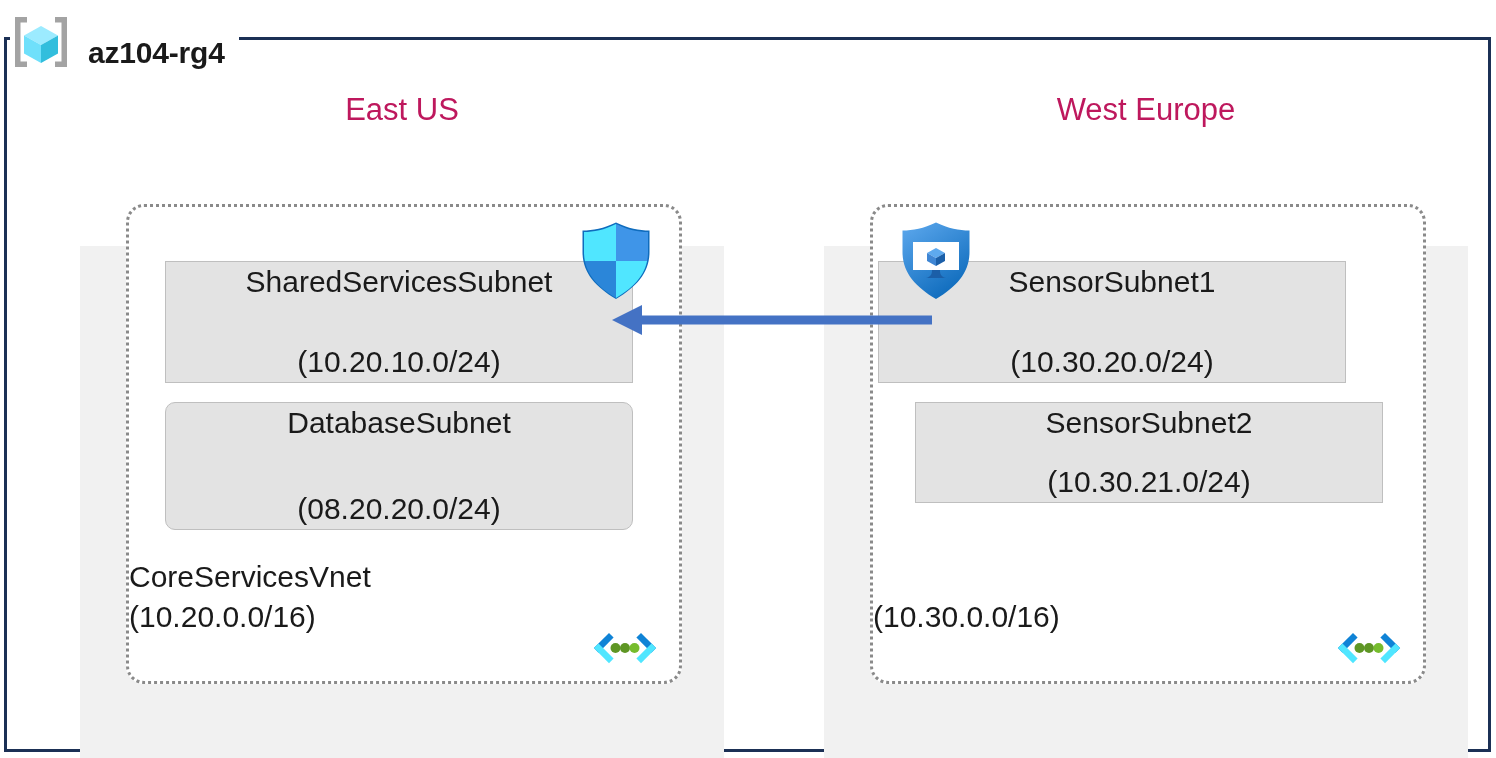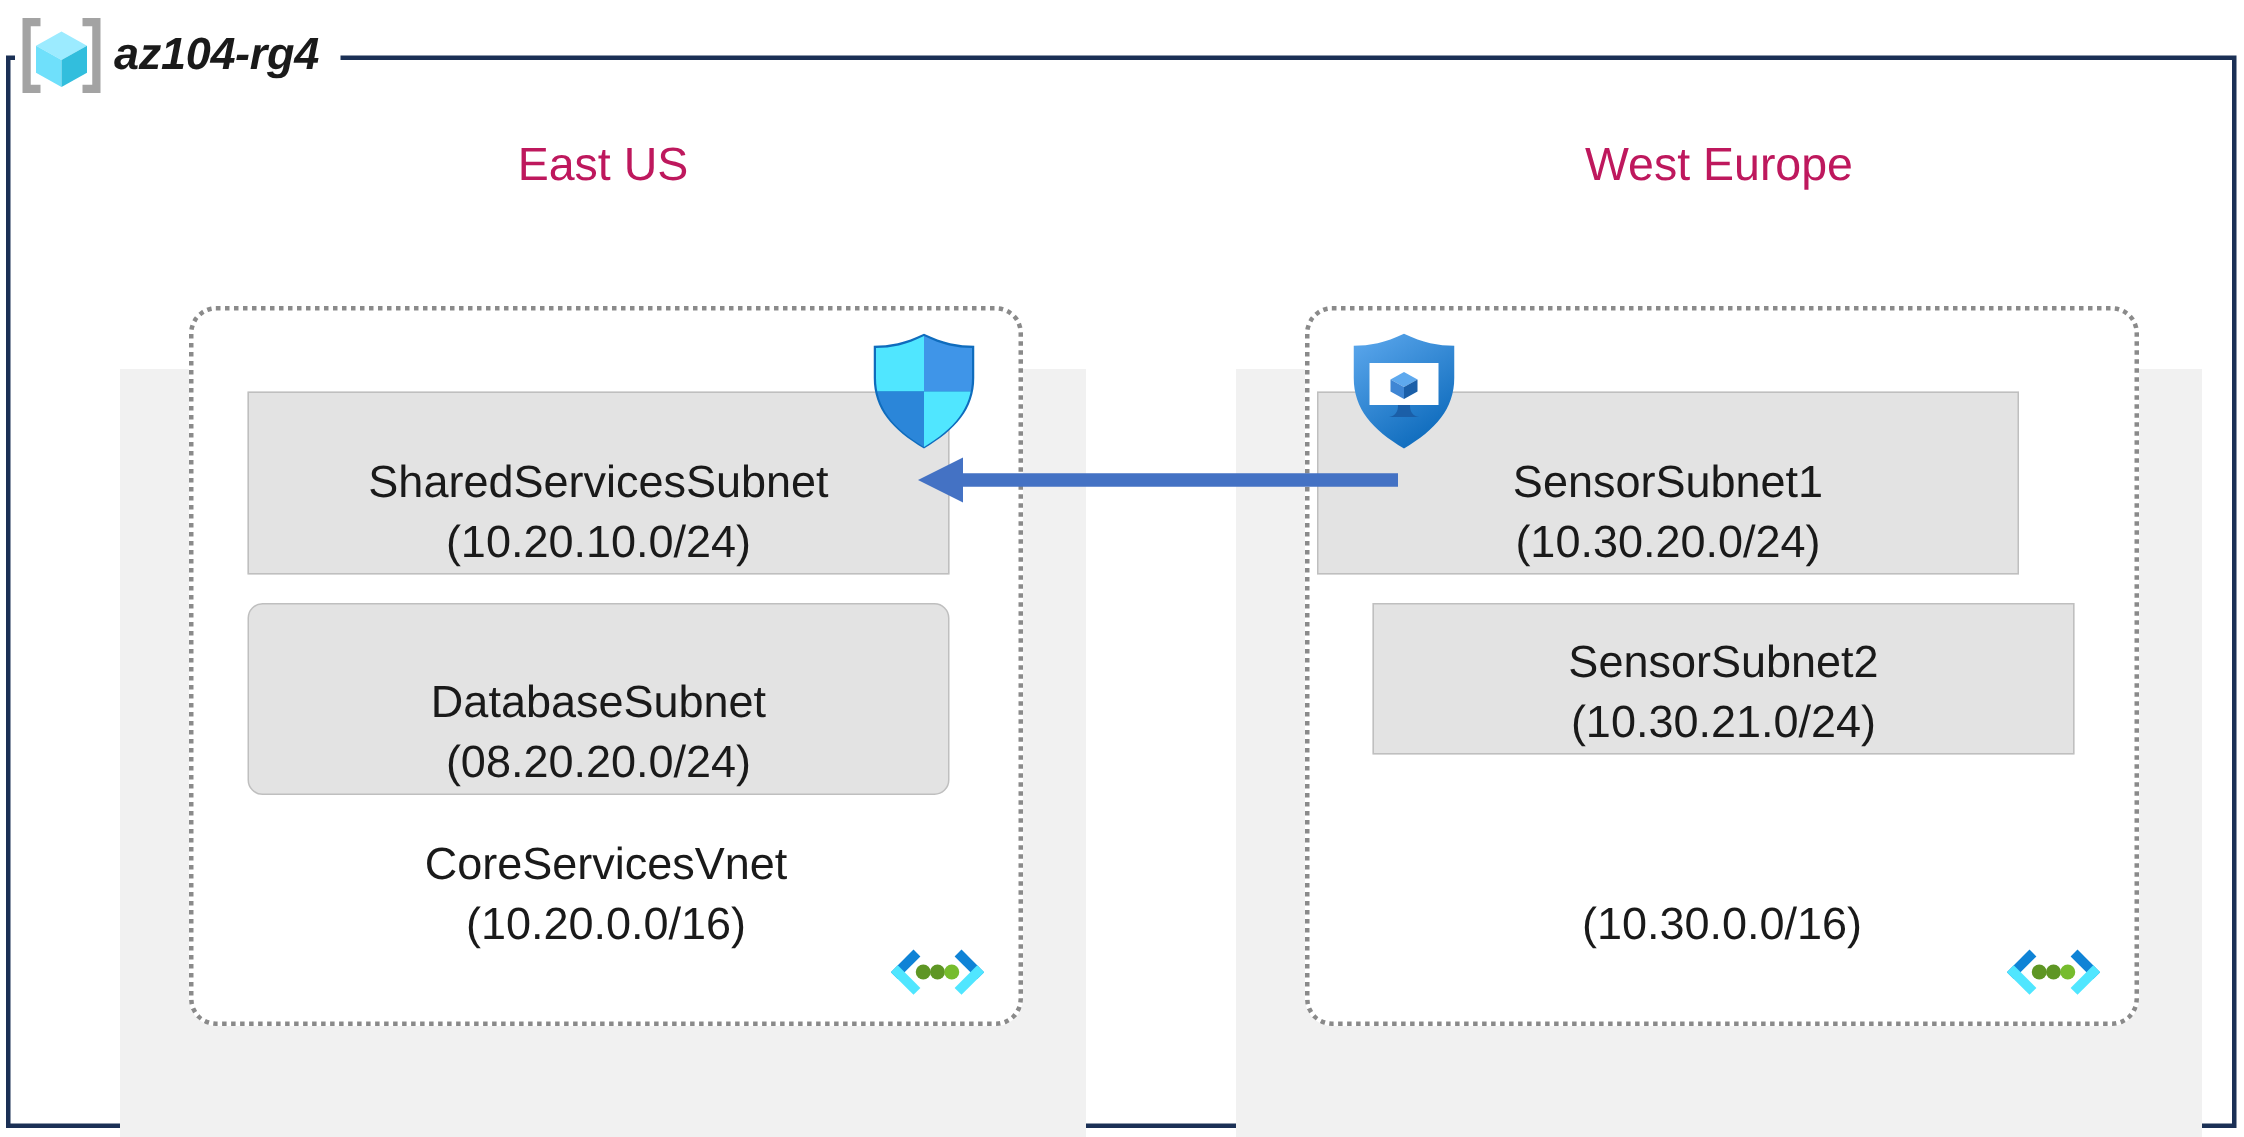--- a/index.html
+++ b/index.html
@@ -29,26 +29,25 @@
     border: 3px solid #1b3055;
     box-sizing: border-box;
     background: transparent;
   }
   .rg-header {
     position: absolute;
     left: 10px;
     top: 4px;
     height: 66px;
     display: flex;
-    align-items: center;
-    gap: 4px;
+    align-items: flex-end;
+    gap: 16px;
     background: #ffffff;
     padding-right: 14px;
     z-index: 6;
-    font-style: italic;
   }
   .rg-icon {
     width: 62px;
     height: 56px;
     display: block;
   }
   .rg-title {
     font-size: 30px;
     font-weight: bold;
     color: #1a1a1a;
@@ -87,21 +86,21 @@
     box-sizing: border-box;
   }
   #vnet-core  { left: 126px; top: 204px; width: 556px; height: 480px; }
   #vnet-manu  { left: 870px; top: 204px; width: 556px; height: 480px; }
 
   .vnet-caption {
     position: absolute;
     left: 0;
     right: 0;
     bottom: 44px;
-    text-align: center;
+    text-align: left;
     font-size: 30px;
     line-height: 40px;
     color: #1a1a1a;
     white-space: nowrap;
   }
   .vnet-glyph {
     position: absolute;
     right: 16px;
     bottom: 6px;
     width: 76px;
@@ -110,21 +109,21 @@
 
   
   .subnet {
     position: absolute;
     background: #e3e3e3;
     border: 1px solid #bfbfbf;
     box-sizing: border-box;
     display: flex;
     flex-direction: column;
     align-items: center;
-    justify-content: flex-end;
+    justify-content: space-between;
   }
   .subnet-name, .subnet-cidr {
     font-size: 30px;
     line-height: 40px;
     color: #1a1a1a;
     white-space: nowrap;
   }
   #subnet-shared  { left: 165px; top: 261px; width: 468px; height: 122px; }
   #subnet-db      { left: 165px; top: 402px; width: 468px; height: 128px; border-radius: 10px; }
   #subnet-s1      { left: 878px; top: 261px; width: 468px; height: 122px; }

